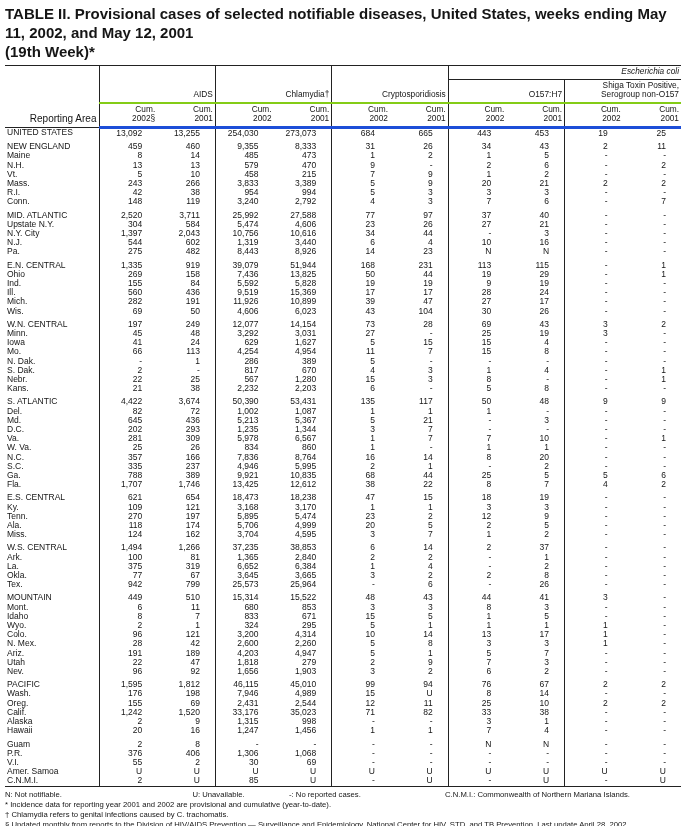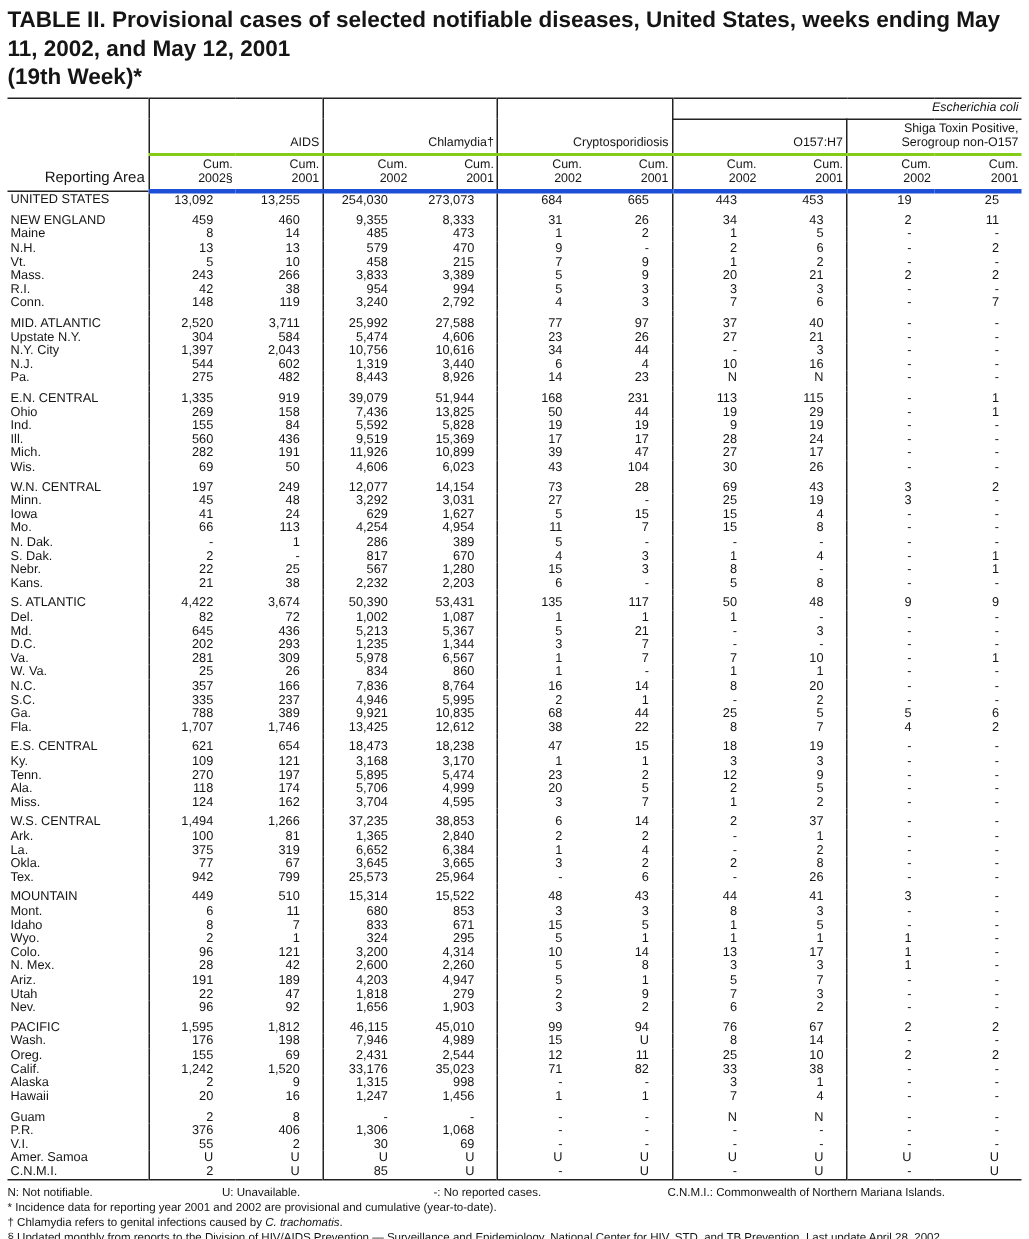--- a/index.html
+++ b/index.html
@@ -36,25 +36,25 @@
   tbody td {
     font-size:8.5px; line-height:9.2px; height:9.2px;
     padding:0 2px; vertical-align:middle;
   }
   td.area { text-align:left; }
   td.num  { text-align:right; padding-right:15px; }
   tr.gap-row td { height:4px; }
   .footnotes { margin-top:3px; font-size:7.7px; line-height:10px; width:676px; }
   .fn-legend { display:flex; }
   .fn-legend span:nth-child(1) { width:143px; }
-  .fn-legend span:nth-child(2) { width:141px; }
+  .fn-legend span:nth-child(2) { width:141px;text-align:center; }
   .fn-legend span:nth-child(3) { width:156px; }
   .fn { padding-left:7px; text-indent:-7px; }
   .fn-legend { padding-left:0; text-indent:0; }
-  .it { font-style:italic; }
+  .it { }
 </style>
 </head>
 <body>
 
 <div class="title-block">
   <div class="title-line">TABLE II. Provisional cases of selected notifiable diseases, United States, weeks ending May 11, 2002, and May 12, 2001</div>
   <div class="title-line">(19th Week)*</div>
 </div>
 
 <table>

